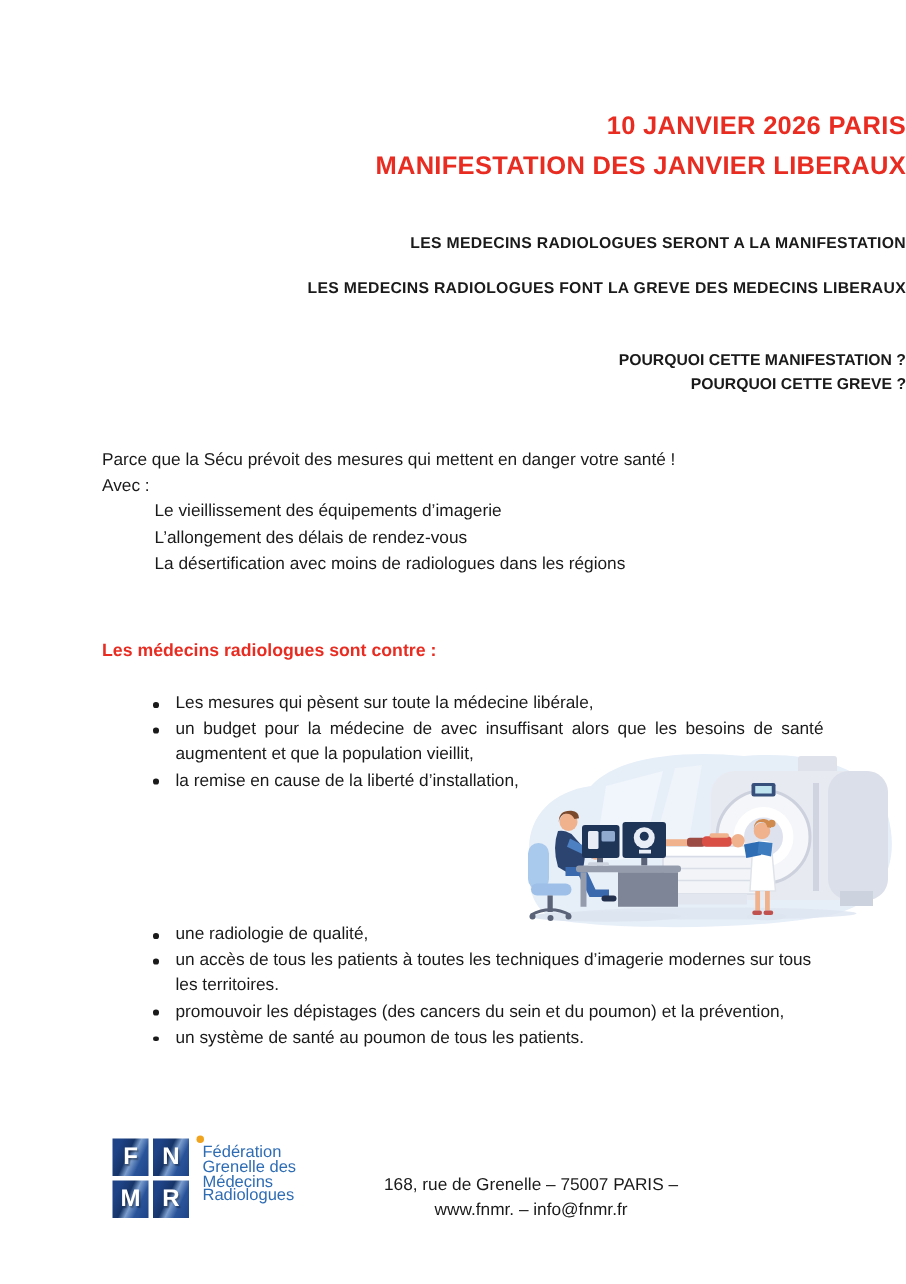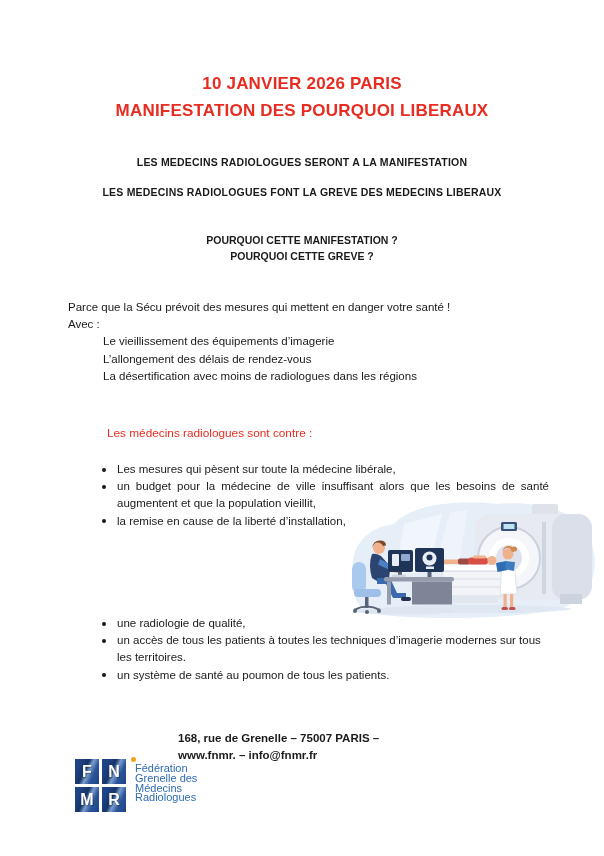--- a/index.html
+++ b/index.html
@@ -6,35 +6,35 @@
   .page {
     position:relative;
     width:604px; height:856px;
     margin:0 auto;
     background:#ffffff;
     font-family:"Liberation Sans", sans-serif;
     color:#1a1a1a;
     overflow:hidden;
   }
   .abs { position:absolute; }
-  .center { left:0; right:0; text-align:center; }
+  .center { left:0; right:0; text-align:right; }
 
   .title {
     top:70px; font-size:17px; font-weight:bold; line-height:27px;
     color:#e82c21; letter-spacing:0.2px;
   }
   .subhead { font-size:10.5px; font-weight:bold; letter-spacing:0.2px; }
   .sub1 { top:156px; }
   .sub2 { top:186px; }
   .questions { top:232px; font-size:10.5px; font-weight:bold; line-height:16px; }
 
   .intro { top:299px; left:68px; width:470px; font-size:11.5px; line-height:17.2px; }
   .intro .indent { margin-left:35px; }
 
-  .sec-heading { font-size:11.8px; font-weight:normal; left:68px;margin-left:39px; }
+  .sec-heading { font-size:11.8px; font-weight:bold; left:68px; }
   .contre-h { top:426px; color:#e82c21; }
   .defend-h { top:575px; color:#3fae6e; }
 
   .blist {
     list-style:none; margin:12px; padding:0;
     left:68px; width:469px; font-size:11.5px; line-height:17.2px;
     z-index:2;
   }
   .contre-list { top:449px; }
   .defend-list { top:603px; }
@@ -61,32 +61,32 @@
   }
   .logo-dot {
     position:absolute; left:56px; top:0;
     width:5px; height:5px; border-radius:50%; background:#f0a31d;
   }
   .logo-text {
     position:absolute; left:60px; top:7px;
     color:#2e6cb4; font-size:11px; line-height:9.8px;
   }
   .address {
-    left:178px; top:730px; width:352px; 
-    font-size:11.5px; line-height:16.5px;font-weight:bold;
+    left:178px; top:782px; width:352px; text-align:center;
+    font-size:11.5px; line-height:16.5px;
   }
 </style>
 </head>
 <body>
 
 <div class="page">
 
   <div class="abs center title">
     <div>10 JANVIER 2026 PARIS</div>
-    <div>MANIFESTATION DES POURQUOI LIBERAUX</div>
+    <div>MANIFESTATION DES JANVIER LIBERAUX</div>
   </div>
 
   <div class="abs center subhead sub1">LES MEDECINS RADIOLOGUES SERONT A LA MANIFESTATION</div>
   <div class="abs center subhead sub2">LES MEDECINS RADIOLOGUES FONT LA GREVE DES MEDECINS LIBERAUX</div>
 
   <div class="abs intro">
     <div>Parce que la Sécu prévoit des mesures qui mettent en danger votre santé !</div>
     <div>Avec :</div>
     <div class="indent">Le vieillissement des équipements d’imagerie</div>
     <div class="indent">L’allongement des délais de rendez-vous</div>
@@ -94,21 +94,21 @@
   </div>
 
   <div class="abs center questions">
     <div>POURQUOI CETTE MANIFESTATION ?</div>
     <div>POURQUOI CETTE GREVE ?</div>
   </div>
 
   <div class="abs sec-heading contre-h">Les médecins radiologues sont contre :</div>
   <ul class="abs blist contre-list">
     <li>Les mesures qui pèsent sur toute la médecine libérale,</li>
-    <li class="j">un budget pour la médecine de ville insuffisant alors que les besoins de santé augmentent et que la population vieillit,</li>
+    <li class="j">un budget pour la médecine de avec insuffisant alors que les besoins de santé augmentent et que la population vieillit,</li>
     <li>la remise en cause de la liberté d’installation,</li>
   </ul>
 
   <svg class="abs illu" viewBox="0 0 256 122" aria-hidden="true">
     <g>
       <path d="M30,116 C12,114 4,96 8,78 C2,52 18,30 48,26 C66,6 110,2 150,6 C196,2 238,14 246,46 C254,76 244,104 208,112 C160,122 70,122 30,116 Z" fill="#e6eef8"></path>
       <polygon points="58,26 96,16 82,74 50,76" fill="#f1f6fc"></polygon>
       <polygon points="104,14 122,12 112,70 88,73" fill="#eef4fa"></polygon>
     </g>
 
@@ -189,20 +189,21 @@
       <rect x="157.5" y="96" width="3.2" height="13" fill="#f0b18d"></rect>
       <rect x="164" y="96" width="3.2" height="13" fill="#f0b18d"></rect>
       <rect x="155.5" y="109" width="6.5" height="3" rx="1.5" fill="#c0504d"></rect>
       <rect x="163" y="109" width="6.5" height="3" rx="1.5" fill="#c0504d"></rect>
     </g>
   </svg>
 
   <ul class="abs blist defend-list">
     <li>une radiologie de qualité,</li>
     <li>un accès de tous les patients à toutes les techniques d’imagerie modernes sur tous les territoires.</li>
+    <li>promouvoir les dépistages (des cancers du sein et du poumon) et la prévention,</li>
     <li>un système de santé au poumon de tous les patients.</li>
   </ul>
 
   <div class="abs footer-logo">
     <div class="logo-grid">
       <div class="logo-sq">F</div>
       <div class="logo-sq">N</div>
       <div class="logo-sq">M</div>
       <div class="logo-sq">R</div>
     </div>

